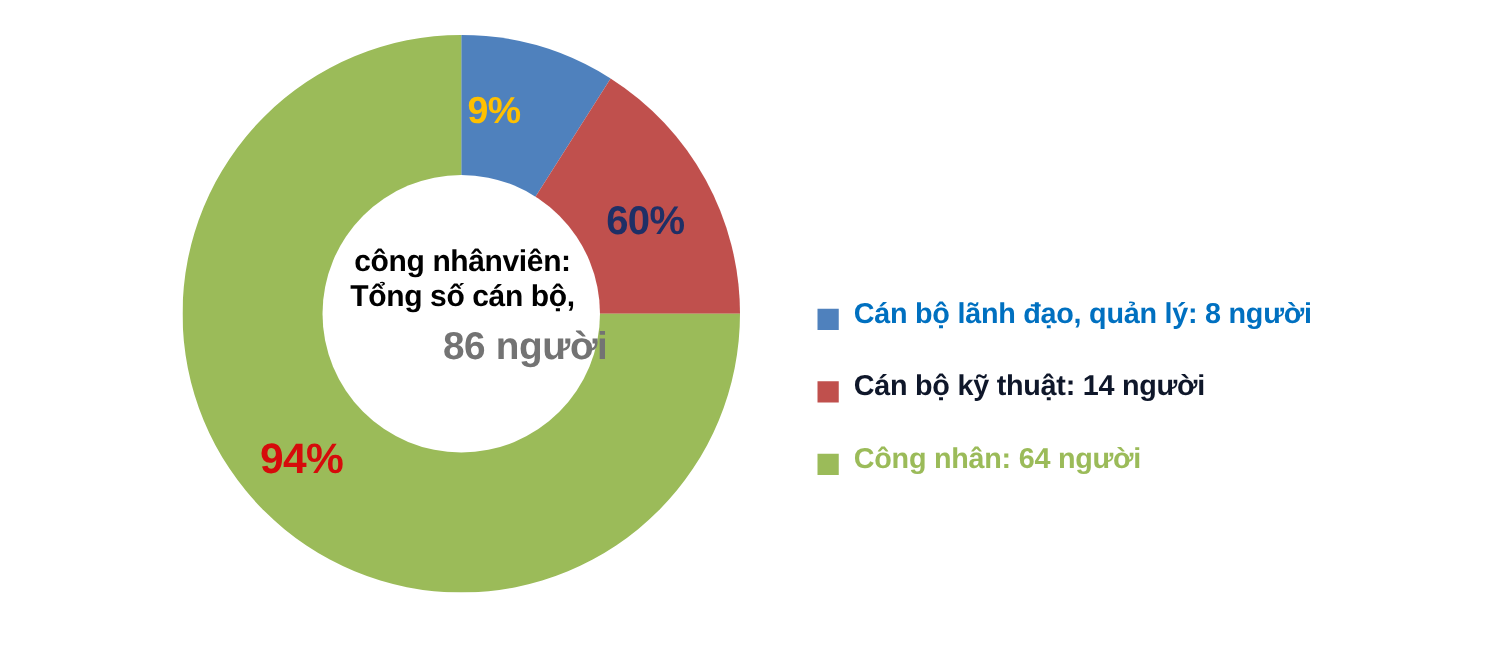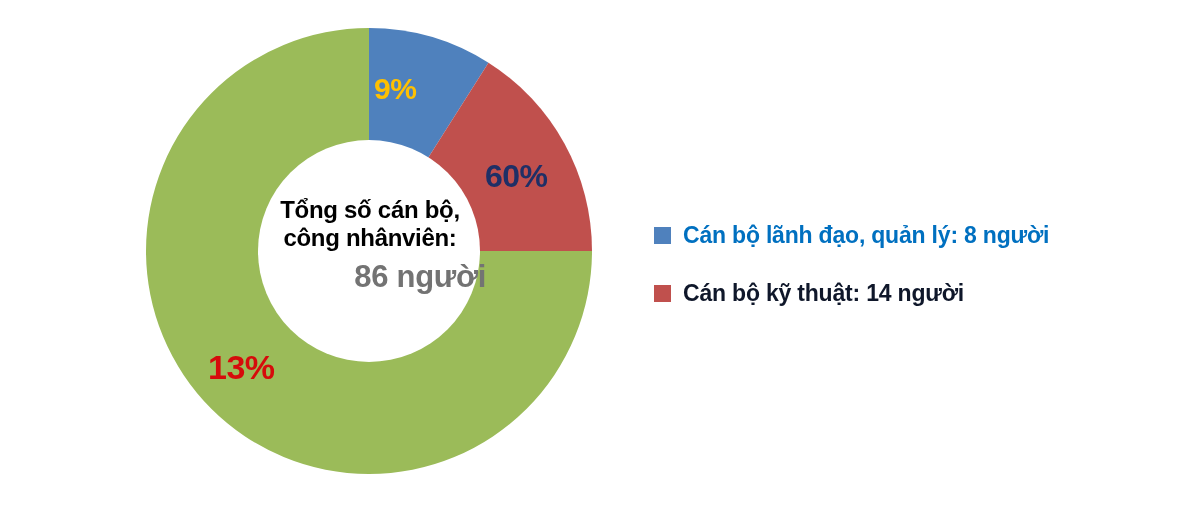--- a/index.html
+++ b/index.html
@@ -89,21 +89,21 @@
   }
 
   
   .legend {
     position: absolute;
     left: 654px;
     top: 206px;
   }
   .legend-row {
     display: flex;
-    align-items: center;
+    align-items: flex-end;
     height: 58px;
   }
   .legend-swatch {
     width: 17px;
     height: 17px;
     flex: 0 0 auto;
     margin-right: 12px;
   }
   .legend-text {
     font-size: 23px;
@@ -123,32 +123,36 @@
           <path d="M 223 223 L 223.00 0.00 A 223 223 0 0 1 342.49 34.71 Z" fill="#4F81BD"></path>
           <path d="M 223 223 L 342.49 34.71 A 223 223 0 0 1 446.00 223.00 Z" fill="#C0504D"></path>
           <path d="M 223 223 L 446.00 223.00 A 223 223 0 1 1 223.00 0.00 Z" fill="#9BBB59"></path>
         </g>
       <circle cx="223" cy="223" r="111" fill="#ffffff"></circle>
     </svg>
   </div>
 
   <div class="slice-label slice-label-pct-0" style="color: rgb(255, 192, 0);">9%</div>
   <div class="slice-label slice-label-pct-1" style="color: rgb(31, 47, 102);">60%</div>
-  <div class="slice-label slice-label-pct-2" style="color: rgb(214, 11, 11);">13%</div>
+  <div class="slice-label slice-label-pct-2" style="color: rgb(214, 11, 11);">94%</div>
 
   <div class="center-block">
+    <div class="center-line">công nhânviên:</div>
     <div class="center-line">Tổng số cán bộ,</div>
-    <div class="center-line">công nhânviên:</div>
     <div class="center-total" style="color: #737373; text-align: right;">86 người</div>
   </div>
 
   <div class="legend">
     <div class="legend-row">
       <span class="legend-swatch" style="background: rgb(79, 129, 189);"></span>
       <span class="legend-text" style="color: rgb(0, 112, 192);">Cán bộ lãnh đạo, quản lý: 8 người</span>
     </div>
     <div class="legend-row">
       <span class="legend-swatch" style="background: rgb(192, 80, 77);"></span>
       <span class="legend-text" style="color: #0f172a;">Cán bộ kỹ thuật: 14 người</span>
     </div>
+    <div class="legend-row">
+      <span class="legend-swatch" style="background: rgb(155, 187, 89);"></span>
+      <span class="legend-text" style="color: rgb(155, 187, 89);">Công nhân: 64 người</span>
+    </div>
   </div>
 
 </div>
 
 </body></html>

